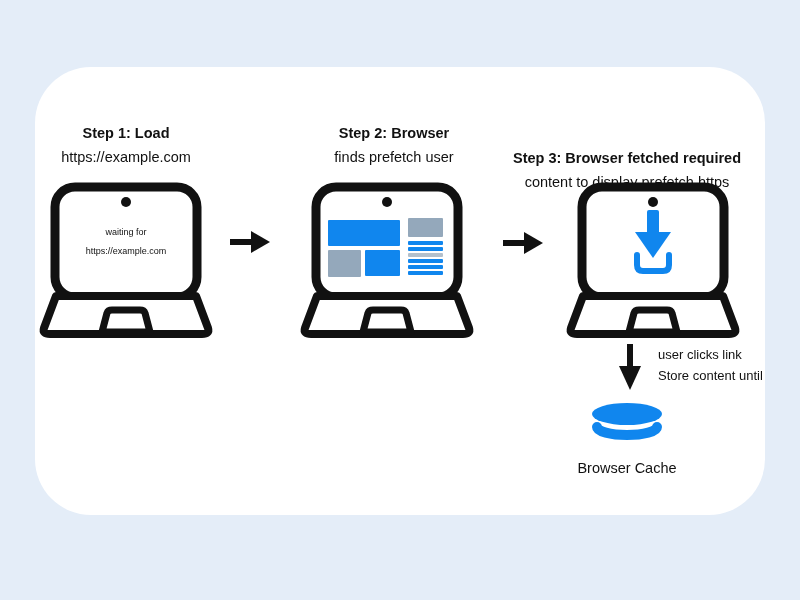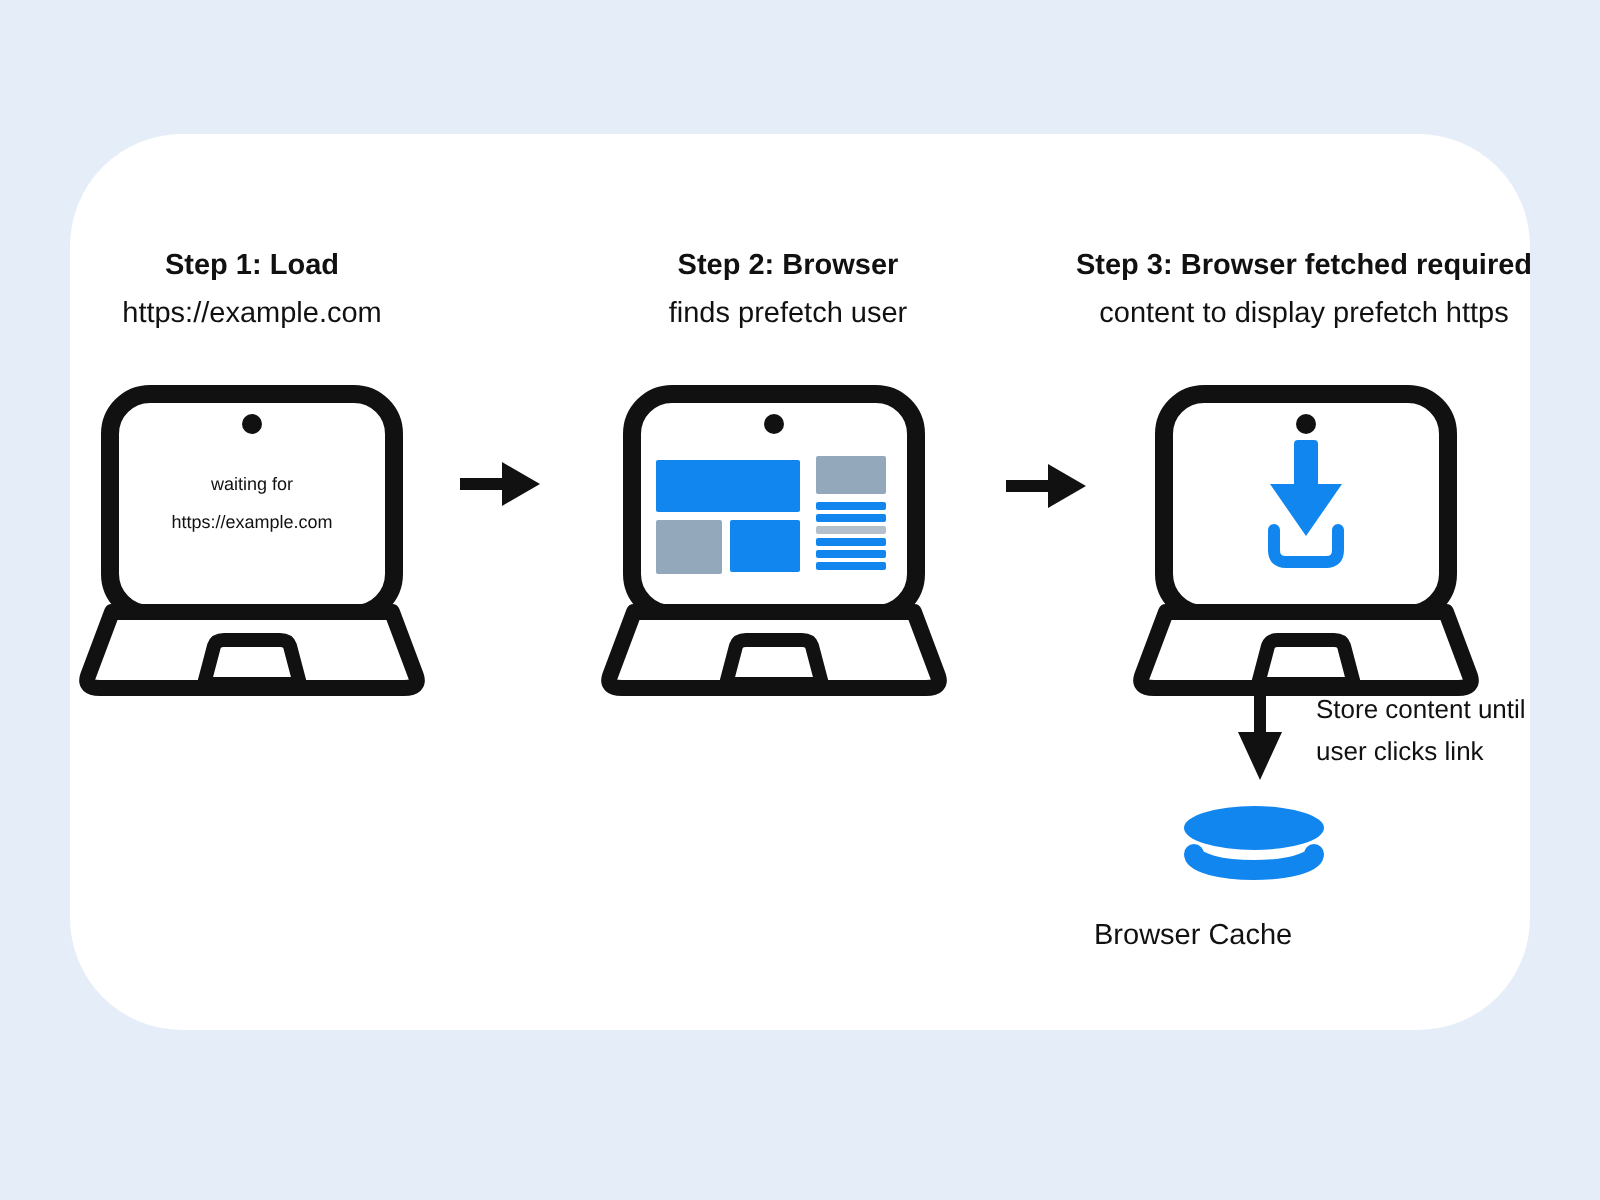--- a/index.html
+++ b/index.html
@@ -22,23 +22,23 @@
   .card{
     position:absolute;left:35px;top:67px;width:730px;height:448px;
     background:var(--card);border-radius:56px;
   }
   
   .step-title{position:absolute;top:121px;text-align:center;font-size:14.5px;line-height:24px;}
   .step-title .l1{font-weight:700;white-space:nowrap;}
   .step-title .l2{font-weight:400;white-space:nowrap;}
   #title-1{left:6px;width:240px;}
   #title-2{left:274px;width:240px;}
-  #title-3{left:522px;width:260px;}
+  #title-3{left:497px;width:260px;margin-top:25px;}
   
-  .laptop{position:absolute;width:176px;height:158px;top:192px;text-decoration:underline;}
+  .laptop{position:absolute;width:176px;height:158px;top:182px;text-decoration:underline;}
   #laptop-1{left:38px;}
   #laptop-2{left:299px;}
   #laptop-3{left:565px;}
   .laptop svg.outline{position:absolute;left:0;top:0;}
   .ink-fill{fill:var(--ink);}
   .ink-stroke{stroke:var(--ink);}
   .white-fill{fill:var(--card);}
   .blue-fill{fill:var(--blue);}
   .blue-stroke{stroke:var(--blue);}
   .screen-text{
@@ -57,21 +57,21 @@
   
   .download-svg{position:absolute;left:66px;top:26px;}
   
   .arrow-right{position:absolute;}
   #arrow-1{left:230px;top:230px;}
   #arrow-2{left:503px;top:231px;}
   .arrow-down{position:absolute;left:619px;top:344px;}
   
   .cache-note{position:absolute;left:658px;top:344px;font-size:13px;line-height:21px;font-weight:400;white-space:nowrap;}
   .db-svg{position:absolute;left:592px;top:403px;}
-  .cache-label{position:absolute;left:547px;top:460px;width:160px;font-size:14.5px;font-weight:400;}
+  .cache-label{position:absolute;left:547px;top:460px;width:160px;text-align:center;font-size:14.5px;font-weight:400;}
 </style>
 </head>
 <body>
 
 <div class="stage">
   <div class="card"></div>
 
   <div class="step-title" id="title-1">
     <div class="l1">Step 1: Load</div>
     <div class="l2">https://example.com</div>
@@ -142,22 +142,22 @@
       <path d="M 6,47 L 6,57 Q 6,63 12,63 L 32,63 Q 38,63 38,57 L 38,47" fill="none" class="blue-stroke" stroke-width="6" stroke-linecap="round"></path>
     </svg>
   </div>
 
   <svg class="arrow-down" width="22" height="46" viewBox="0 0 22 46">
     <rect x="8" y="0" width="6" height="24" class="ink-fill"></rect>
     <polygon points="0,22 22,22 11,46" class="ink-fill"></polygon>
   </svg>
 
   <div class="cache-note">
+    <div>user clicks link</div>
     <div>Store content until</div>
-    <div>user clicks link</div>
   </div>
 
   <svg class="db-svg" width="70" height="42" viewBox="0 0 70 42">
     <ellipse cx="35" cy="11" rx="35" ry="11" class="blue-fill"></ellipse>
     <path d="M 5,24 A 30 8 0 0 0 65,24" fill="none" class="blue-stroke" stroke-width="10" stroke-linecap="round"></path>
   </svg>
 
   <div class="cache-label">Browser Cache</div>
 </div>
 

